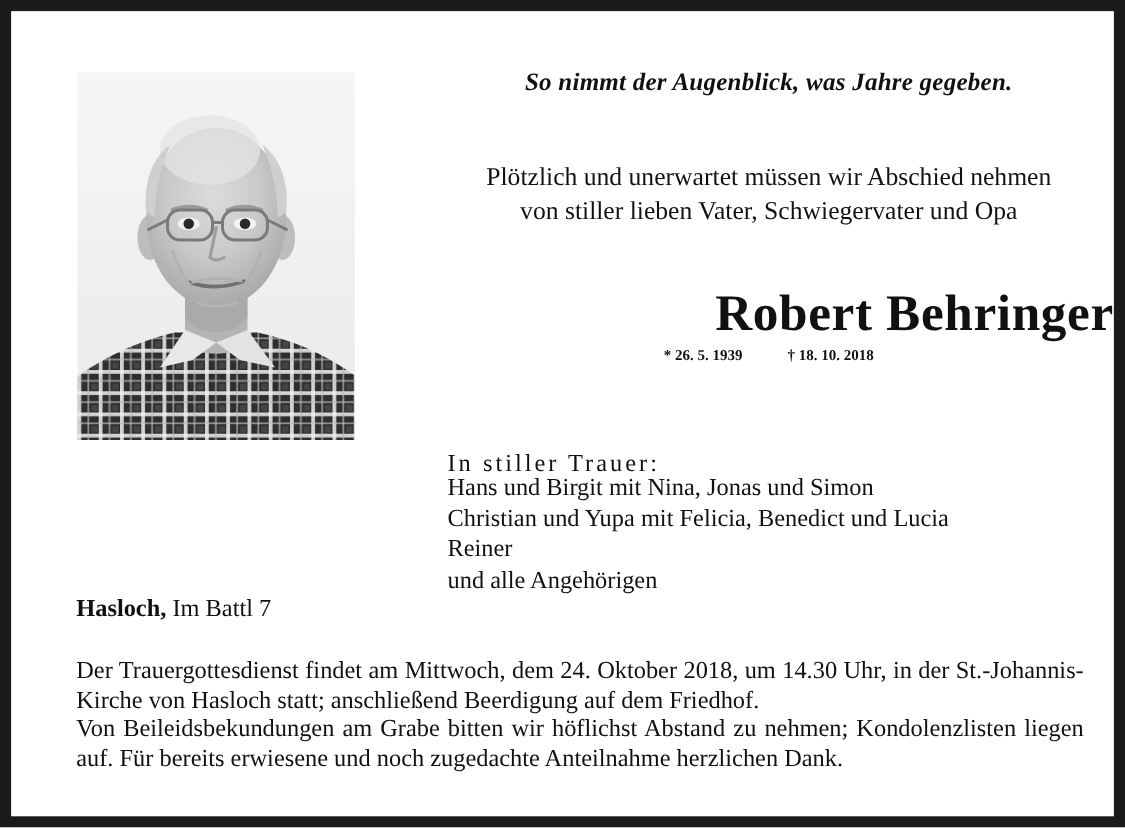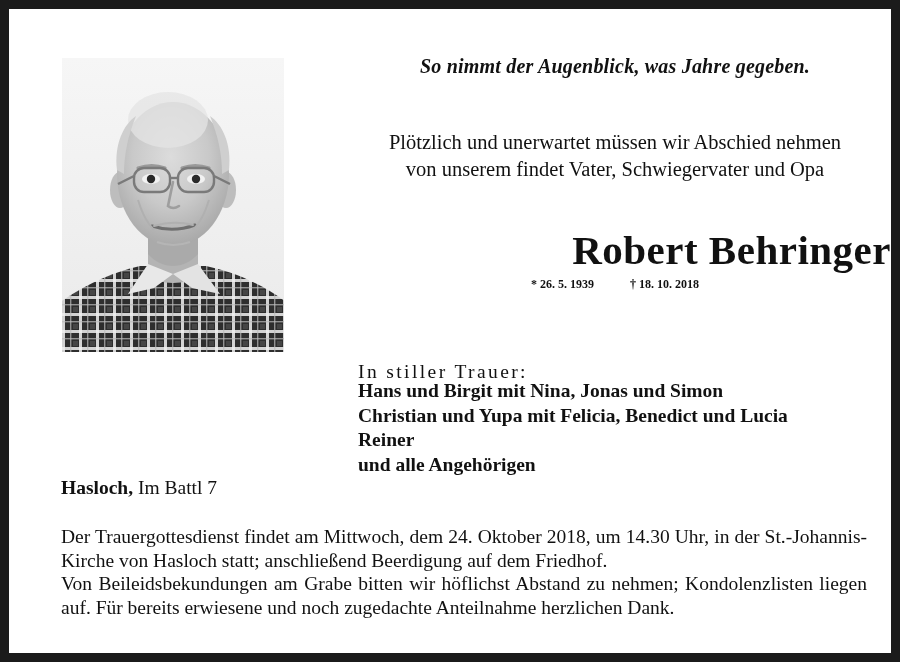--- a/index.html
+++ b/index.html
@@ -92,21 +92,21 @@
     font-size: 19.5px;
     letter-spacing: 2.4px;
   }
 
   .mourn-list {
     position: absolute;
     left: 349px;
     top: 370px;
     width: 520px;
     font-size: 19.5px;
-    font-weight: bold;
+    font-weight: normal;
     line-height: 24.6px;
   }
   .mourn-list div { white-space: nowrap; }
 
   .place {
     position: absolute;
     left: 52px;
     top: 468px;
     font-size: 19.5px;
   }
@@ -202,21 +202,21 @@
           <path d="M 147 142 Q 141 162 131 172" stroke="#b0b0b0" stroke-width="2" fill="none"></path>
           <path d="M 95 184 Q 111 190 128 184" stroke="#b5b5b5" stroke-width="2" fill="none"></path>
         </g>
       </svg>
     </div>
 
     <div class="epigraph">So nimmt der Augenblick, was Jahre gegeben.</div>
 
     <div class="intro">
       <div>Plötzlich und unerwartet müssen wir Abschied nehmen</div>
-      <div>von unserem findet Vater, Schwiegervater und Opa</div>
+      <div>von stiller lieben Vater, Schwiegervater und Opa</div>
     </div>
 
     <div class="name">Robert Behringer</div>
 
     <div class="dates">
       <span>*</span>
       <span>26. 5. 1939</span>
       <span class="gap"></span>
       <span>†</span>
       <span>18. 10. 2018</span>

